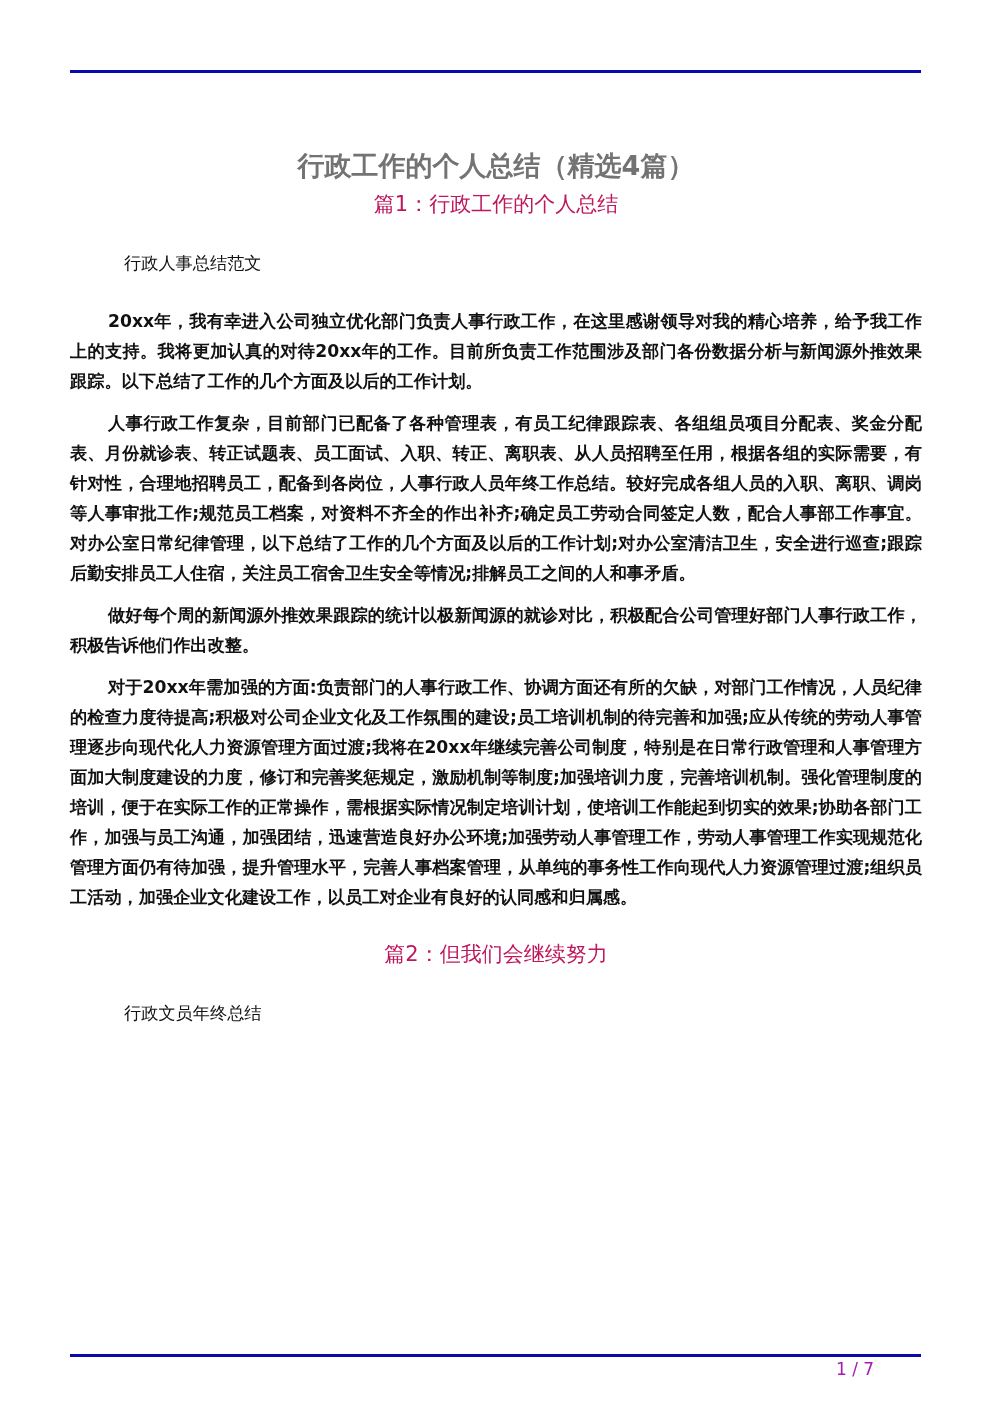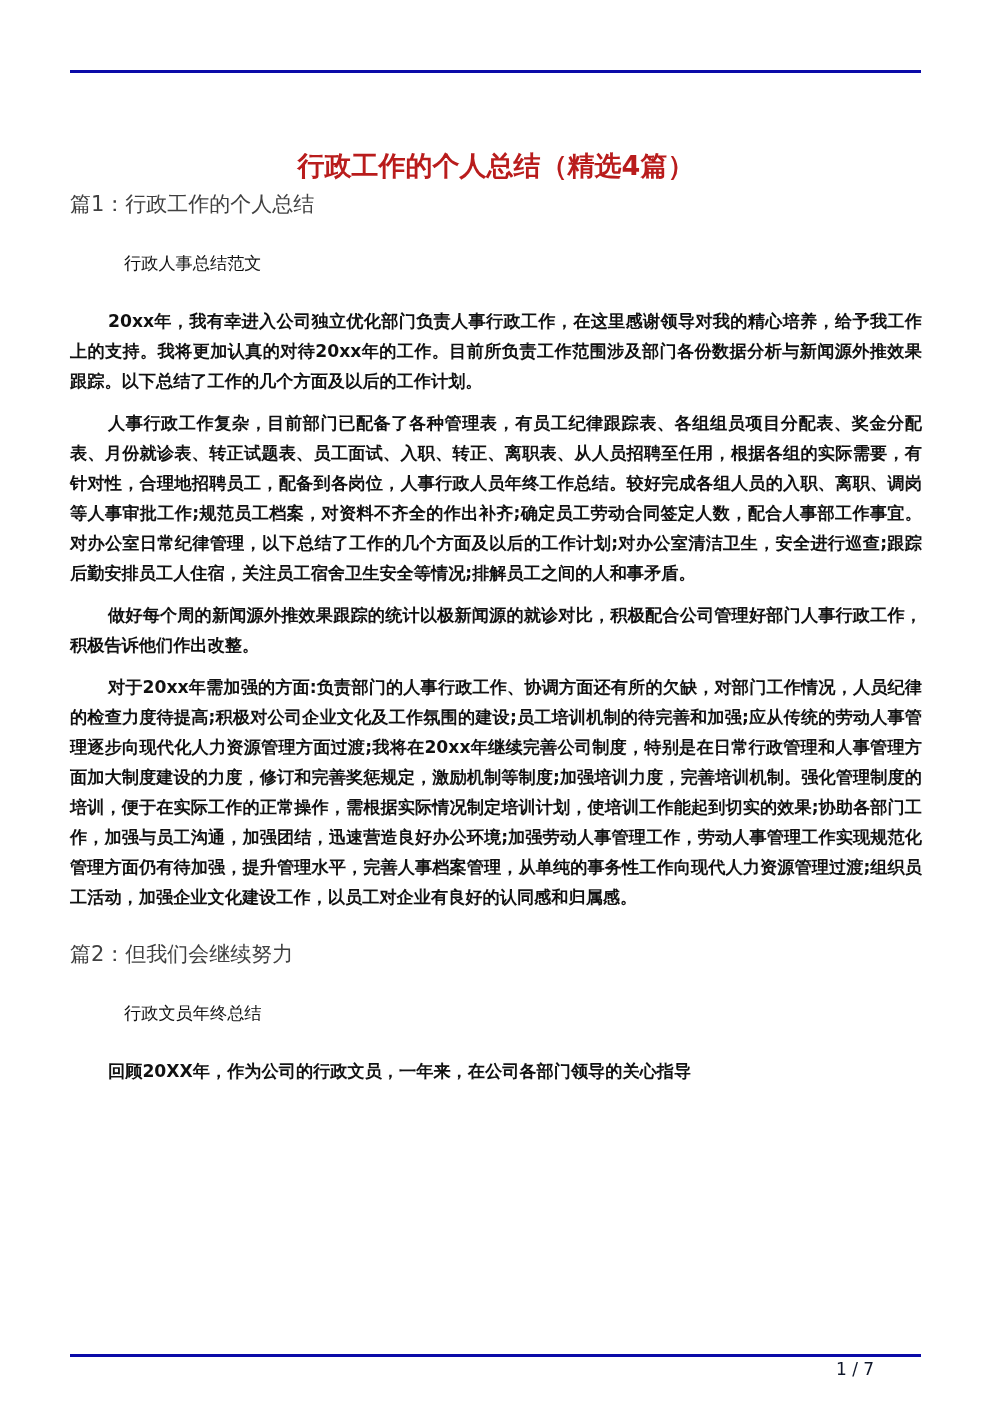--- a/index.html
+++ b/index.html
@@ -9,43 +9,43 @@
       color: #111111;
     }
     .rule {
       position: absolute; left: 70px; width: 851px; height: 3px;
       background: #0a0aa8;
     }
     .rule.top { top: 70px; }
     .rule.bottom { top: 1354px; }
     .doc-title {
       position: absolute; top: 128px; left: 0; width: 992px;
-      text-align: center; font-size: 27px; line-height: 40px; color: #b91c1c;
+      text-align: center; font-size: 27px; line-height: 40px; color: #737373;
     }
     .content {
       position: absolute; left: 70px; top: 186px; width: 852px;
     }
     .section-heading {
-      color: #404040; font-size: 21px; line-height: 36px;
-      margin: 0; font-weight: normal;
+      color: #be185d; font-size: 21px; line-height: 36px;
+      margin: 0; font-weight: normal; text-align: center;
     }
     .para {
       font-size: 17.2px; line-height: 30px; margin: 0;
       text-indent: 38px; text-align: justify;
       word-break: break-all;
       font-weight: bold;
     }
     .sub {
       font-size: 17.2px; line-height: 30px; margin: 16px; padding-left: 38px;
     }
     .gap-s { height: 10px; }
     .gap-m { height: 12px; }
     .page-num {
       position: absolute; top: 1357px; left: 836px;
-      color: #0f172a; font-size: 17px; line-height: 24px;
+      color: #a21caf; font-size: 17px; line-height: 24px;
     }
   </style>
 </head>
 <body>
 
 <div class="rule top"></div>
 
 <h1 class="doc-title">行政工作的个人总结（精选4篇）</h1>
 
 <div class="content">
@@ -65,19 +65,18 @@
     <div class="gap-m"></div>
   </section>
 
   <div class="gap-m"></div>
 
   <section>
     <h2 class="section-heading">篇2：但我们会继续努力</h2>
     <div class="gap-s"></div>
     <p class="sub">行政文员年终总结</p>
     <div class="gap-m"></div>
-    <p class="para">回顾20XX年，作为公司的行政文员，一年来，在公司各部门领导的关心指导</p>
   </section>
 
 </div>
 
 <div class="rule bottom"></div>
 <div class="page-num">1 / 7</div>
 
 </body></html>

